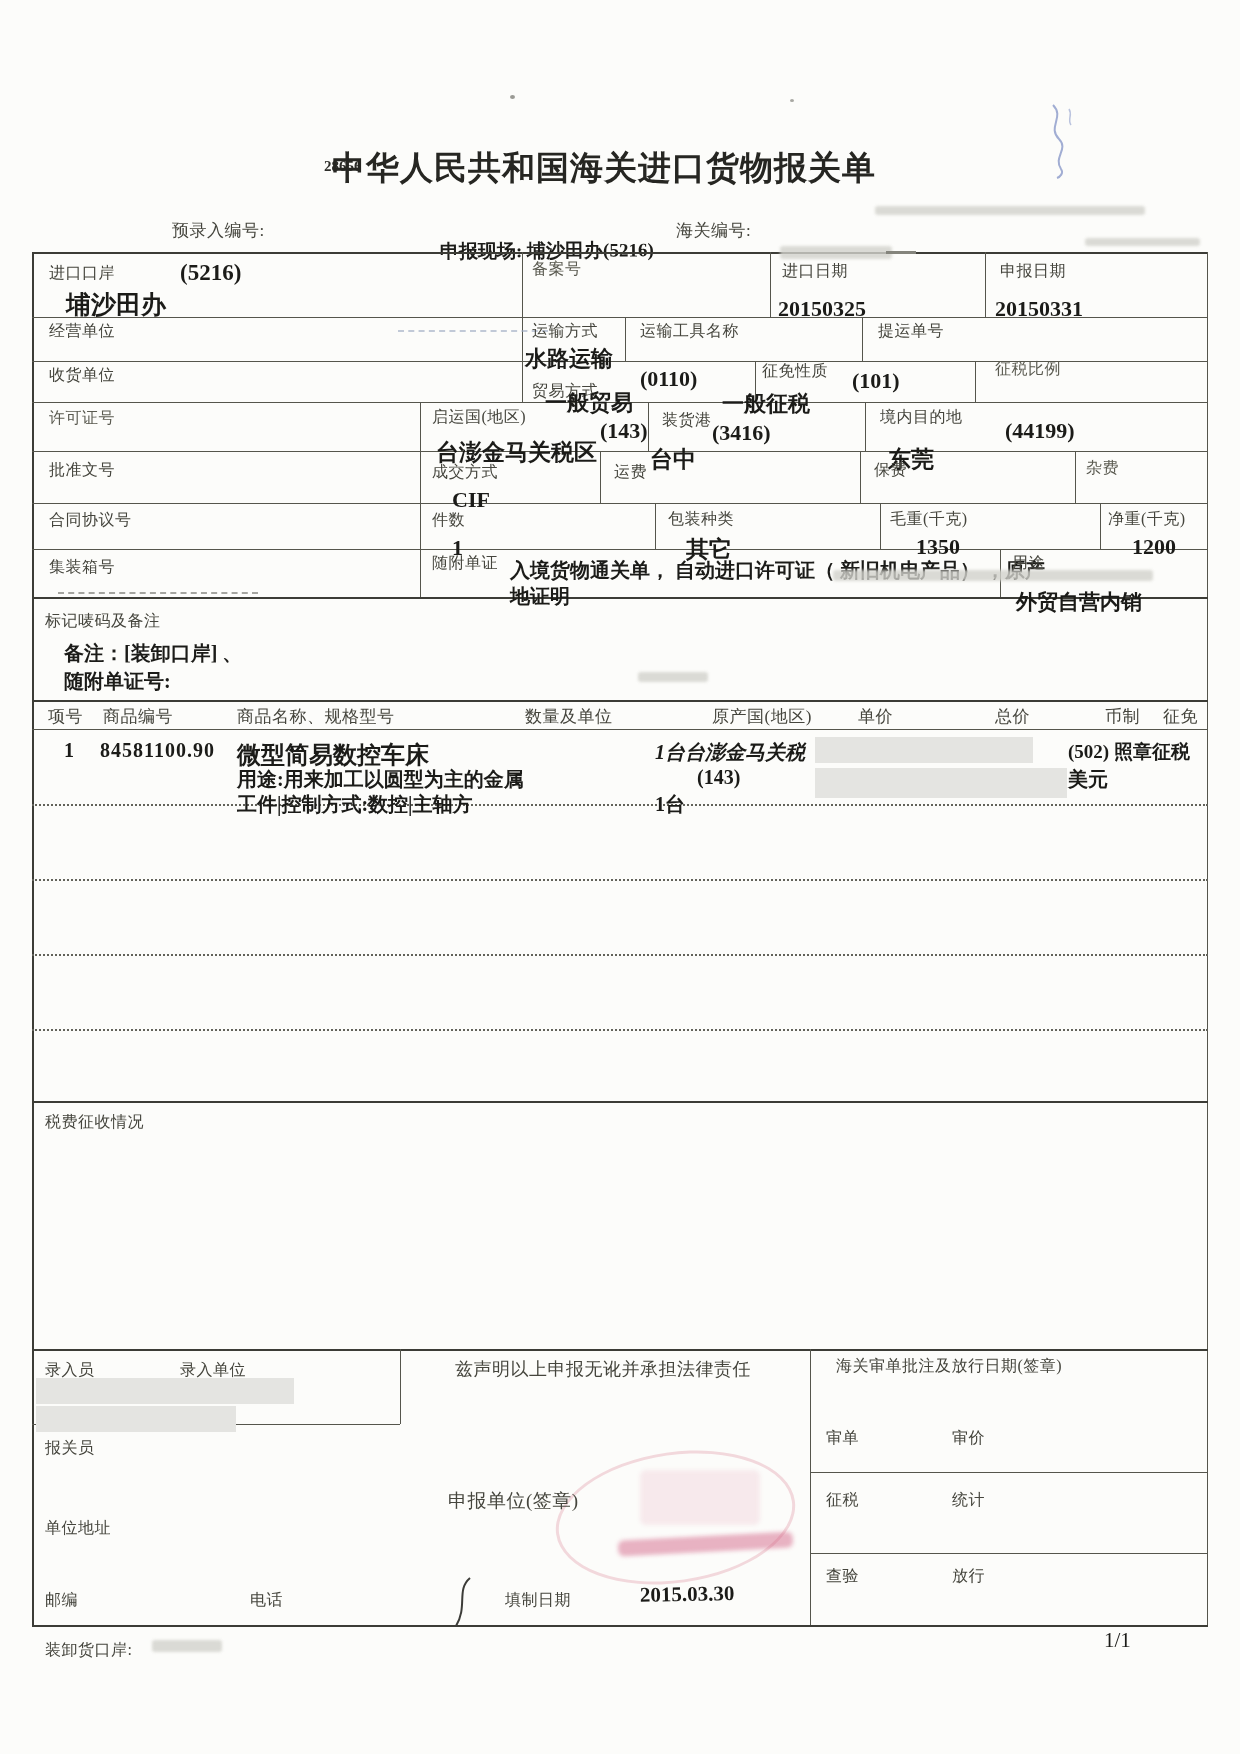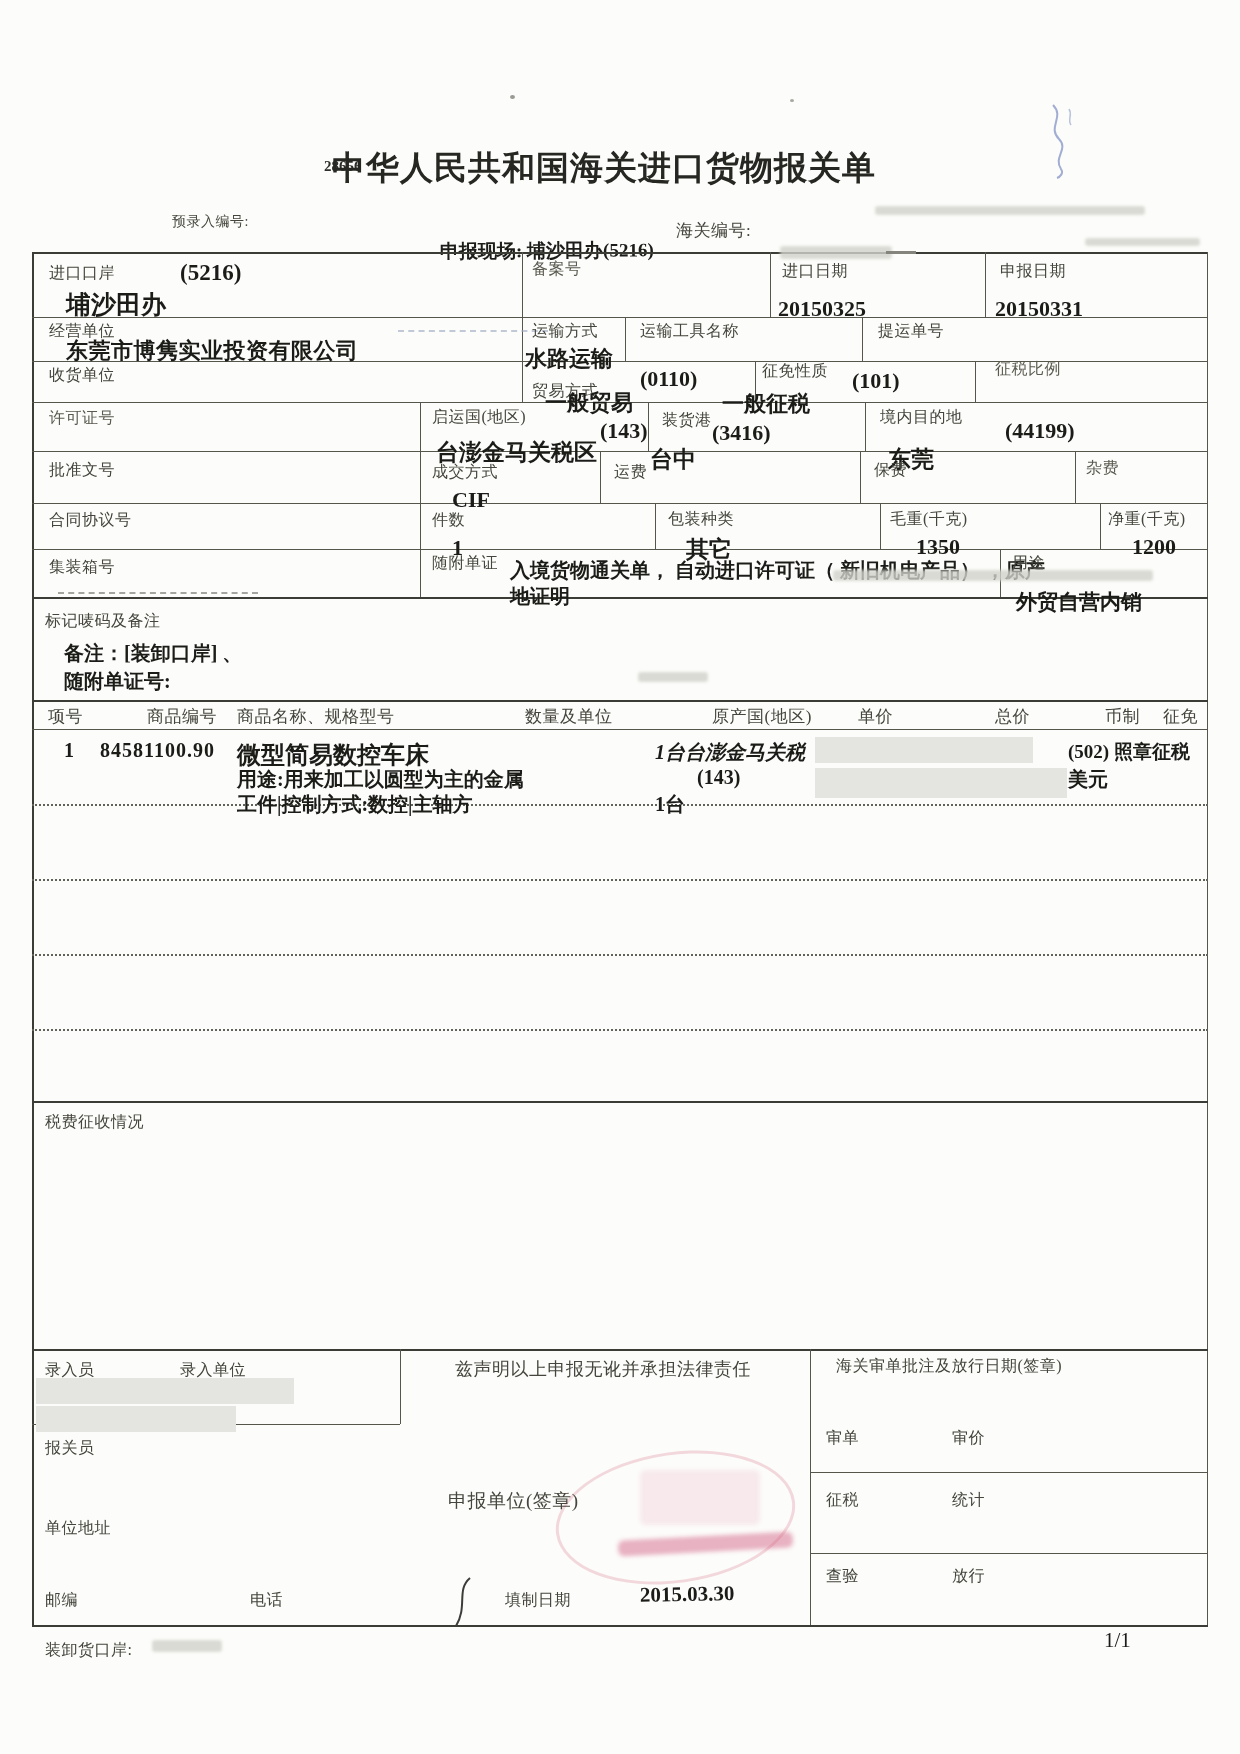--- a/index.html
+++ b/index.html
@@ -27,21 +27,21 @@
   <div class="abs" style="left:510px;top:95px;width:5px;height:4px;background:#9a9a94;border-radius:50%;"></div>
   <div class="abs" style="left:790px;top:99px;width:4px;height:3px;background:#a8a8a2;border-radius:50%;"></div>
   <svg class="abs" style="left:1045px;top:103px;" width="34" height="76" viewBox="0 0 34 76">
     <path d="M8,2 C20,14 2,24 14,36 C24,46 8,54 16,66 C19,70 15,74 12,75" fill="none" stroke="#8393c6" stroke-width="2" opacity=".75"></path>
     <path d="M24,6 C28,12 22,16 26,22" fill="none" stroke="#8393c6" stroke-width="1.5" opacity=".55"></path>
   </svg>
 
   <div class="abs" style="left:324px;top:158px;font-size:15px;font-weight:700;color:#2e2e2a;">28656</div>
   <div class="title" style="left:332px;top:146px;">中华人民共和国海关进口货物报关单</div>
 
-  <div class="lbl" style="left:172px;top:213px;font-size:14px;">预录入编号:</div>
+  <div class="lbl" style="left:172px;top:219px;font-size:17px;">预录入编号:</div>
   <div class="lbl" style="left:676px;top:219px;font-size:17px;">海关编号:</div>
   <div class="smudge" style="left:875px;top:206px;width:270px;height:9px;"></div>
   <div class="smudge" style="left:1085px;top:238px;width:115px;height:8px;"></div>
   <div class="val" style="left:440px;top:238px;font-size:19px;color:#1c1c19;transform:rotate(-.4deg);">申报现场: 埔沙田办(5216)</div>
 
   <div class="hl2" style="left:32px;top:252px;width:1176px;"></div>
   <div class="vl2" style="left:32px;top:252px;height:1373px;"></div>
   <div class="vl" style="left:1207px;top:252px;height:1373px;"></div>
   <div class="hl2" style="left:32px;top:1625px;width:1176px;"></div>
 
@@ -90,21 +90,20 @@
   <div class="lbl" style="left:532px;top:259px;color:#5a5a50;">备案号</div>
   <div class="smudge" style="left:780px;top:246px;width:112px;height:13px;"></div>
   <div class="abs" style="left:886px;top:251px;width:30px;height:3px;background:#84847c;"></div>
   <div class="lbl" style="left:782px;top:261px;">进口日期</div>
   <div class="val" style="left:778px;top:296px;">20150325</div>
   <div class="lbl" style="left:1000px;top:261px;">申报日期</div>
   <div class="val" style="left:995px;top:296px;">20150331</div>
 
   <div class="lbl" style="left:49px;top:321px;">经营单位</div>
   <div class="abs" style="left:398px;top:330px;width:150px;height:0;border-top:2px dashed #9aa8c0;opacity:.6;"></div>
-  <div class="val" style="left:66px;top:336px;font-size:22px;letter-spacing:.5px;">东莞市博隽实业投资有限公司</div>
   <div class="lbl" style="left:532px;top:321px;">运输方式</div>
   <div class="val" style="left:525px;top:344px;">水路运输</div>
   <div class="lbl" style="left:640px;top:321px;">运输工具名称</div>
   <div class="lbl" style="left:878px;top:321px;">提运单号</div>
 
   <div class="lbl" style="left:49px;top:365px;">收货单位</div>
   <div class="lbl" style="left:532px;top:365px;margin-top:16px;">贸易方式</div>
   <div class="val" style="left:640px;top:366px;">(0110)</div>
   <div class="val" style="left:545px;top:388px;">一般贸易</div>
   <div class="lbl" style="left:762px;top:361px;">征免性质</div>
@@ -148,21 +147,21 @@
   <div class="lbl" style="left:1012px;top:553px;">用途</div>
   <div class="val" style="left:1016px;top:588px;font-size:21px;">外贸自营内销</div>
 
   <div class="lbl" style="left:45px;top:611px;">标记唛码及备注</div>
   <div class="smudge" style="left:833px;top:570px;width:320px;height:11px;"></div>
   <div class="val" style="left:64px;top:640px;font-size:20px;">备注：[装卸口岸]  、</div>
   <div class="val" style="left:64px;top:668px;font-size:20px;">随附单证号:</div>
   <div class="smudge" style="left:638px;top:672px;width:70px;height:10px;"></div>
 
   <div class="lbl" style="left:48px;top:705px;font-size:17px;">项号</div>
-  <div class="lbl" style="left:103px;top:705px;font-size:17px;margin-left:44px;">商品编号</div>
+  <div class="lbl" style="left:103px;top:705px;font-size:17px;">商品编号</div>
   <div class="lbl" style="left:237px;top:705px;font-size:17px;">商品名称、规格型号</div>
   <div class="lbl" style="left:525px;top:705px;font-size:17px;">数量及单位</div>
   <div class="lbl" style="left:712px;top:705px;font-size:17px;">原产国(地区)</div>
   <div class="lbl" style="left:858px;top:705px;font-size:17px;">单价</div>
   <div class="lbl" style="left:995px;top:705px;font-size:17px;">总价</div>
   <div class="lbl" style="left:1105px;top:705px;font-size:17px;">币制</div>
   <div class="lbl" style="left:1163px;top:705px;font-size:17px;">征免</div>
 
   <div class="val" style="left:64px;top:739px;font-size:20px;">1</div>
   <div class="val" style="left:100px;top:739px;font-size:20px;letter-spacing:1px;">84581100.90</div>

